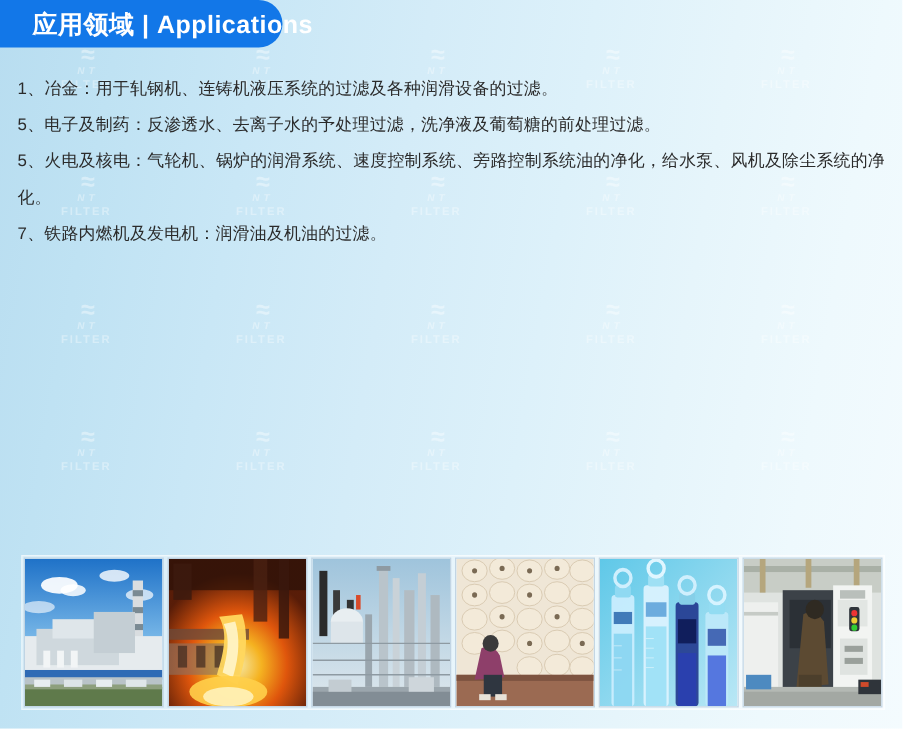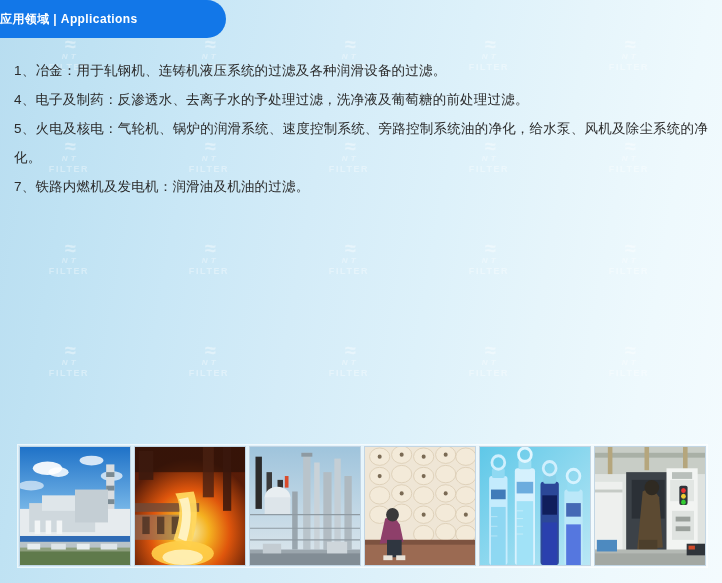--- a/index.html
+++ b/index.html
@@ -77,22 +77,23 @@
     width: 226px;
     background: #1277e8;
     border-top-right-radius: 19px;
     border-bottom-right-radius: 19px;
     display: flex;
     align-items: center;
     z-index: 5;
   }
   #header-title {
     color: #ffffff;
-    font-size: 12px;
+    font-size: 20px;
     font-weight: bold;
+    padding-left: 26px;
     letter-spacing: .4px;
     white-space: nowrap;
   }
 
   
   #applications-list {
     position: absolute;
     left: 14px;
     top: 56px;
     width: 694px;
@@ -241,21 +242,21 @@
       <span>FILTER</span>
     </div>
   </div>
 
   <div id="header-bar">
     <span id="header-title">应用领域 | Applications</span>
   </div>
 
   <div id="applications-list">
     <p class="app-item">1、冶金：用于轧钢机、连铸机液压系统的过滤及各种润滑设备的过滤。</p>
-    <p class="app-item">4、电子及制药：反渗透水、去离子水的予处理过滤，洗净液及葡萄糖的前处理过滤。</p>
+    <p class="app-item">5、电子及制药：反渗透水、去离子水的予处理过滤，洗净液及葡萄糖的前处理过滤。</p>
     <p class="app-item">5、火电及核电：气轮机、锅炉的润滑系统、速度控制系统、旁路控制系统油的净化，给水泵、风机及除尘系统的净化。</p>
     <p class="app-item">7、铁路内燃机及发电机：润滑油及机油的过滤。</p>
   </div>
 
   <div id="image-strip">
 
     <div class="thumb">
       <svg viewBox="0 0 120 122" preserveAspectRatio="none">
         <defs>
           <linearGradient id="sky1" x1="0" y1="0" x2="0" y2="1">

